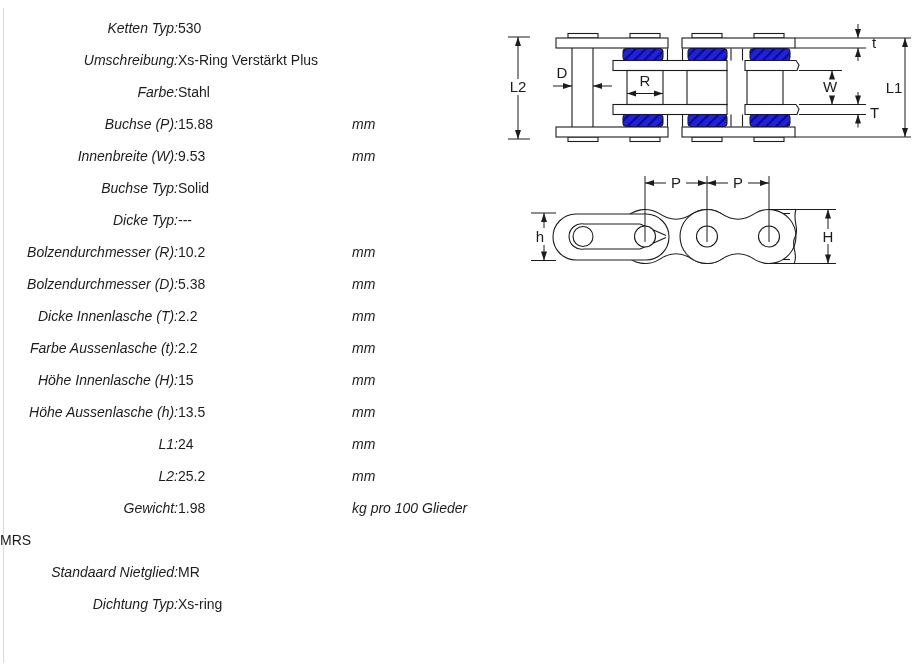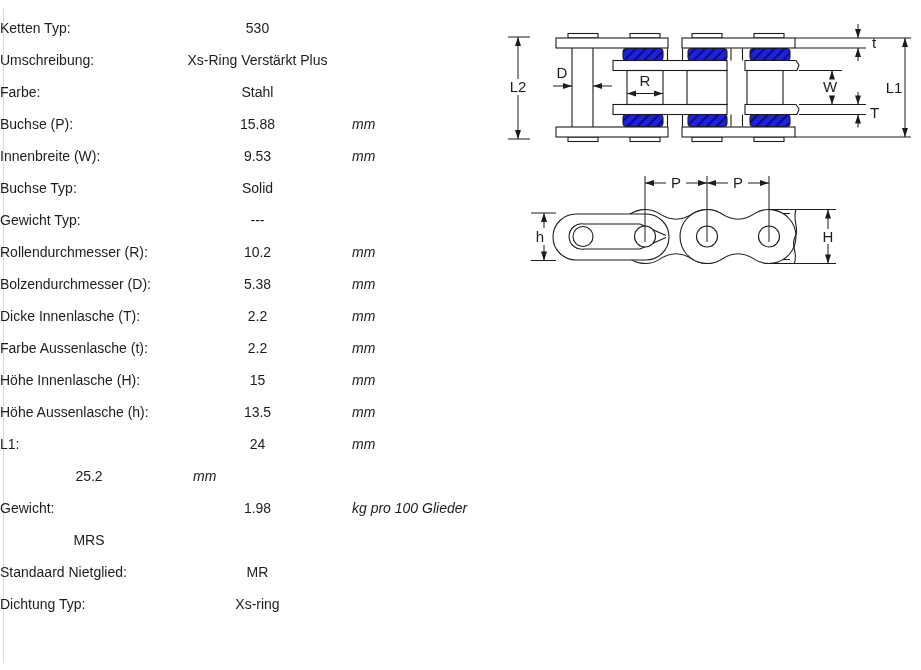--- a/index.html
+++ b/index.html
@@ -13,22 +13,22 @@
     background:#dcdcdc;
   }
   .spec-table{
     position:absolute;left:0;top:12px;width:620px;
     font-size:14px;line-height:1;
   }
   .spec-row{
     display:grid;grid-template-columns:178px 159px auto;
     height:32px;align-items:center;
   }
-  .spec-row .label{text-align:left;white-space:nowrap;}
-  .spec-row .value{text-align:center;white-space:nowrap;}
+  .spec-row .label{text-align:right;font-style:italic;white-space:nowrap;}
+  .spec-row .value{text-align:left;white-space:nowrap;}
   .spec-row .unit{text-align:left;padding-left:15px;font-style:italic;white-space:nowrap;}
   .diagram-svg{position:absolute;left:0;top:0;}
   .diagram-svg text{
     font-family:"Liberation Sans","DejaVu Sans",sans-serif;
     font-size:15px;fill:#1c1c1c;
   }
 </style>
 </head>
 <body>
 
@@ -65,27 +65,27 @@
     <div class="unit">mm</div>
   </div>
 
   <div class="spec-row">
     <div class="label">Buchse Typ:</div>
     <div class="value">Solid</div>
     <div class="unit"></div>
   </div>
 
   <div class="spec-row">
-    <div class="label">Gewicht Typ:</div>
+    <div class="label">Dicke Typ:</div>
     <div class="value">---</div>
     <div class="unit"></div>
   </div>
 
   <div class="spec-row">
-    <div class="label">Rollendurchmesser (R):</div>
+    <div class="label">Bolzendurchmesser (R):</div>
     <div class="value">10.2</div>
     <div class="unit">mm</div>
   </div>
 
   <div class="spec-row">
     <div class="label">Bolzendurchmesser (D):</div>
     <div class="value">5.38</div>
     <div class="unit">mm</div>
   </div>
 
@@ -113,20 +113,21 @@
     <div class="unit">mm</div>
   </div>
 
   <div class="spec-row">
     <div class="label">L1:</div>
     <div class="value">24</div>
     <div class="unit">mm</div>
   </div>
 
   <div class="spec-row">
+    <div class="label">L2:</div>
     <div class="value">25.2</div>
     <div class="unit">mm</div>
   </div>
 
 
   <div class="spec-row">
     <div class="label">Gewicht:</div>
     <div class="value">1.98</div>
     <div class="unit">kg pro 100 Glieder</div>
   </div>

